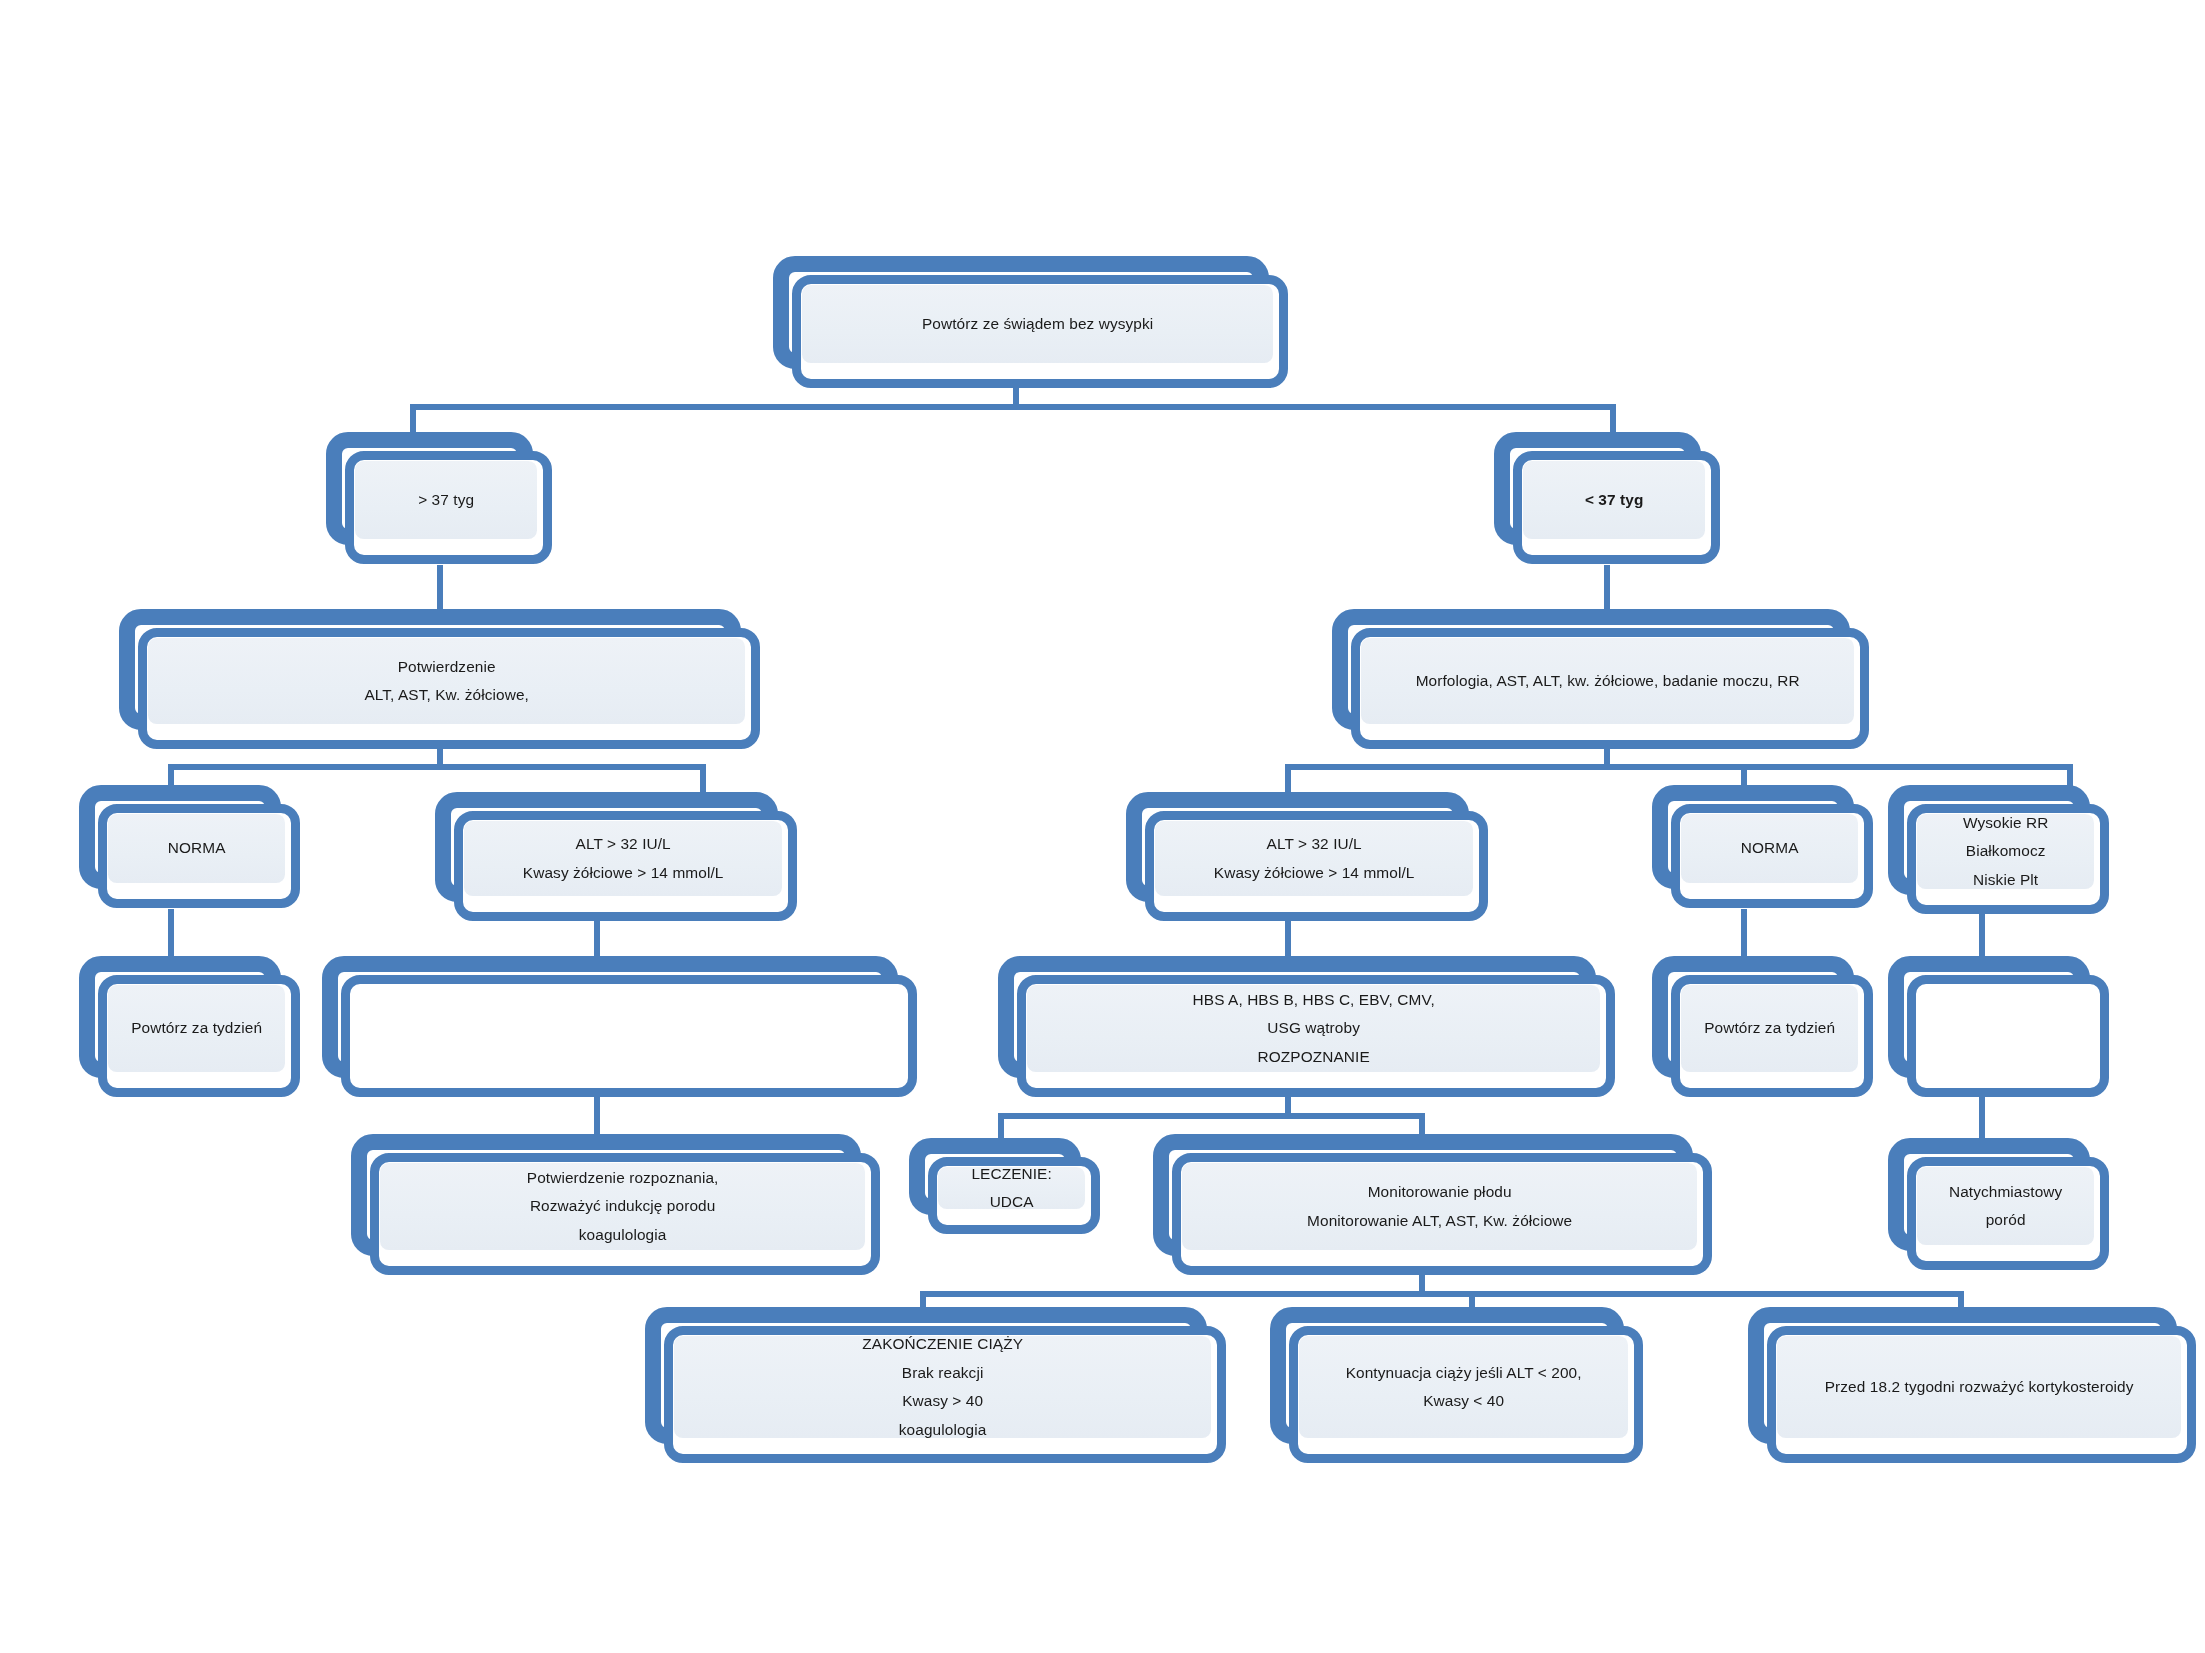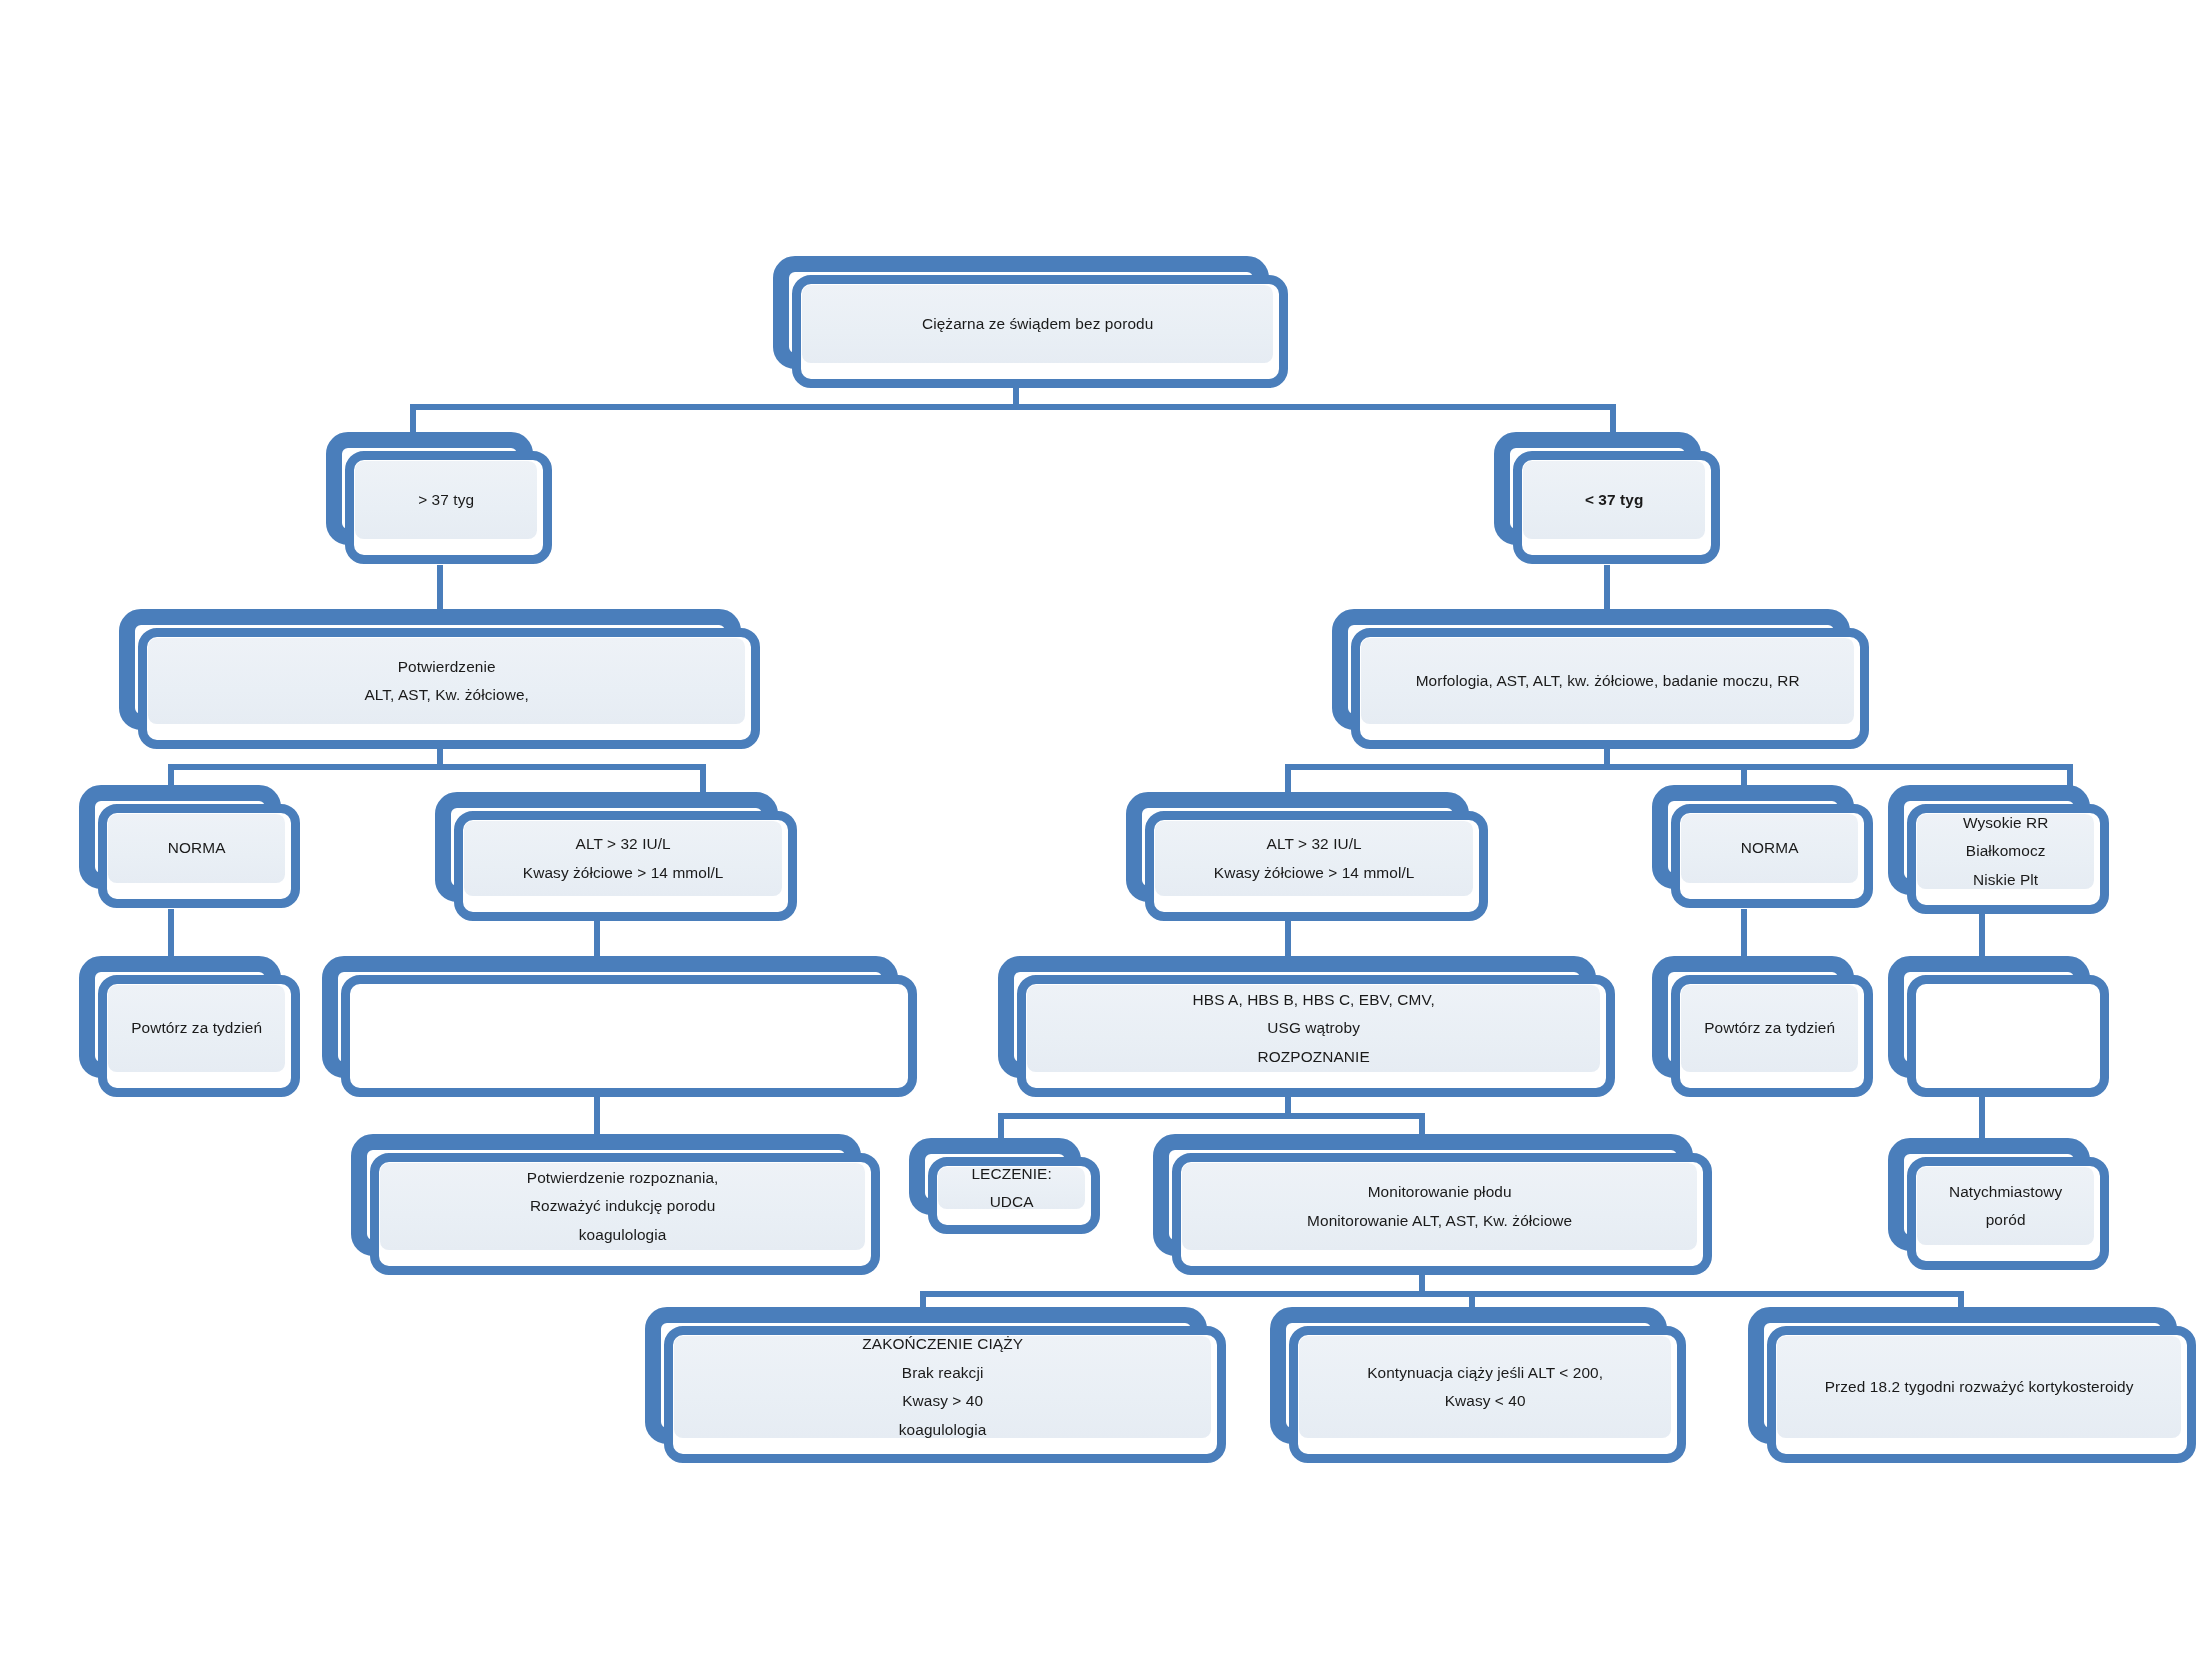--- a/index.html
+++ b/index.html
@@ -115,21 +115,21 @@
     <div class="conn v" style="left: 1419px; top: 1113px; background: rgb(74, 126, 187); height: 25px;"></div>
     <div class="conn v" style="left: 1419px; top: 1275px; background: rgb(74, 126, 187); height: 16px;"></div>
     <div class="conn h" style="left: 920px; top: 1291px; background: rgb(74, 126, 187); width: 1044px;"></div>
     <div class="conn v" style="left: 920px; top: 1291px; background: rgb(74, 126, 187); height: 23.5px;"></div>
     <div class="conn v" style="left: 1469px; top: 1291px; background: rgb(74, 126, 187); height: 23.5px;"></div>
     <div class="conn v" style="left: 1958px; top: 1291px; background: rgb(74, 126, 187); height: 23.5px;"></div>
     <div class="node" style="left: 773px; top: 256px; width: 515px; height: 132px;">
       <div class="frame-back" style="border-color: rgb(74, 126, 187);"></div>
       <div class="frame-front" style="border-color: rgb(74, 126, 187);"></div>
       <div class="panel">
-        <div class="label" style="color: rgb(26, 26, 26);">Ciężarna ze świądem bez porodu</div>
+        <div class="label" style="color: rgb(26, 26, 26);">Powtórz ze świądem bez wysypki</div>
       </div>
     </div>
     <div class="node" style="left: 326px; top: 432px; width: 226px; height: 132px;">
       <div class="frame-back" style="border-color: rgb(74, 126, 187);"></div>
       <div class="frame-front" style="border-color: rgb(74, 126, 187);"></div>
       <div class="panel">
         <div class="label" style="color: rgb(26, 26, 26);">&gt; 37 tyg</div>
       </div>
     </div>
     <div class="node" style="left: 1494px; top: 432px; width: 226px; height: 132px;">
@@ -260,21 +260,21 @@
     <div class="node" style="left: 645px; top: 1307px; width: 581px; height: 156px;">
       <div class="frame-back" style="border-color: rgb(74, 126, 187);"></div>
       <div class="frame-front" style="border-color: rgb(74, 126, 187);"></div>
       <div class="panel">
         <div class="label" style="color: rgb(26, 26, 26);">ZAKOŃCZENIE CIĄŻY
 Brak reakcji
 Kwasy &gt; 40
 koagulologia</div>
       </div>
     </div>
-    <div class="node" style="left: 1270px; top: 1307px; width: 416px; height: 156px;">
+    <div class="node" style="left: 1270px; top: 1307px; width: 373px; height: 156px;">
       <div class="frame-back" style="border-color: rgb(74, 126, 187);"></div>
       <div class="frame-front" style="border-color: rgb(74, 126, 187);"></div>
       <div class="panel">
         <div class="label" style="color: rgb(26, 26, 26);">Kontynuacja ciąży jeśli ALT &lt; 200,
 Kwasy &lt; 40</div>
       </div>
     </div>
     <div class="node" style="left: 1748px; top: 1307px; width: 448px; height: 156px;">
       <div class="frame-back" style="border-color: rgb(74, 126, 187);"></div>
       <div class="frame-front" style="border-color: rgb(74, 126, 187);"></div>

